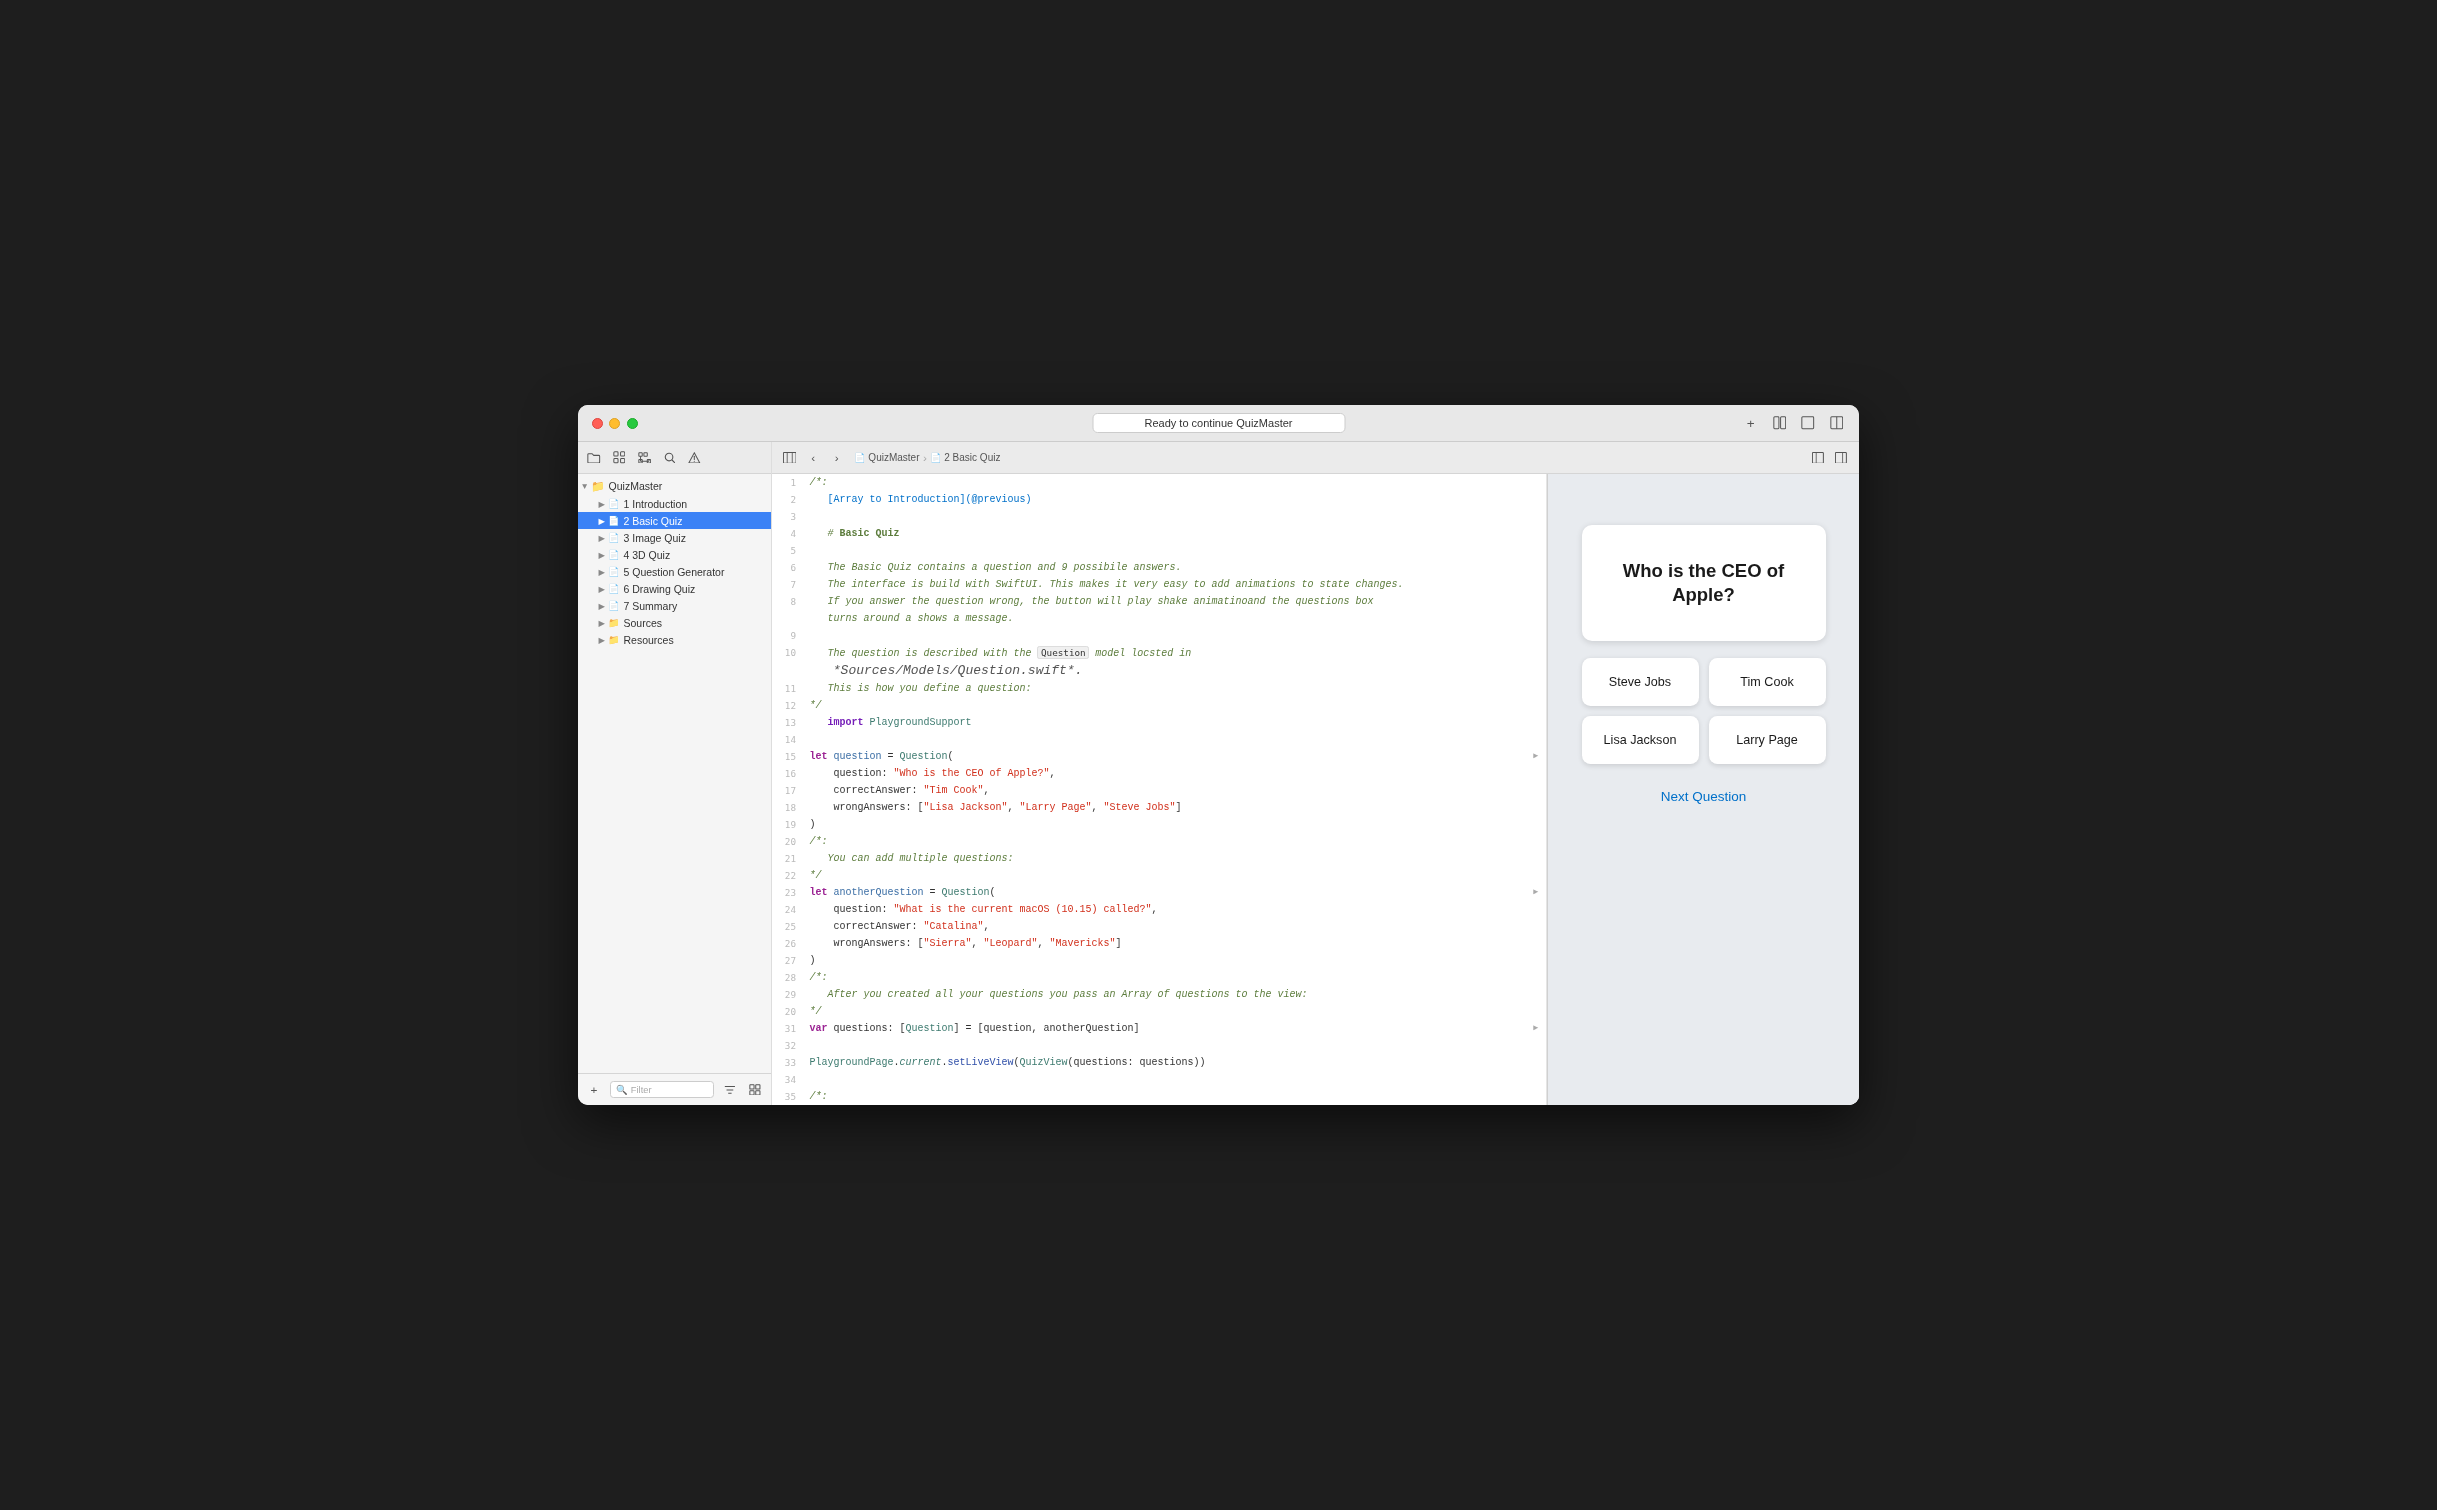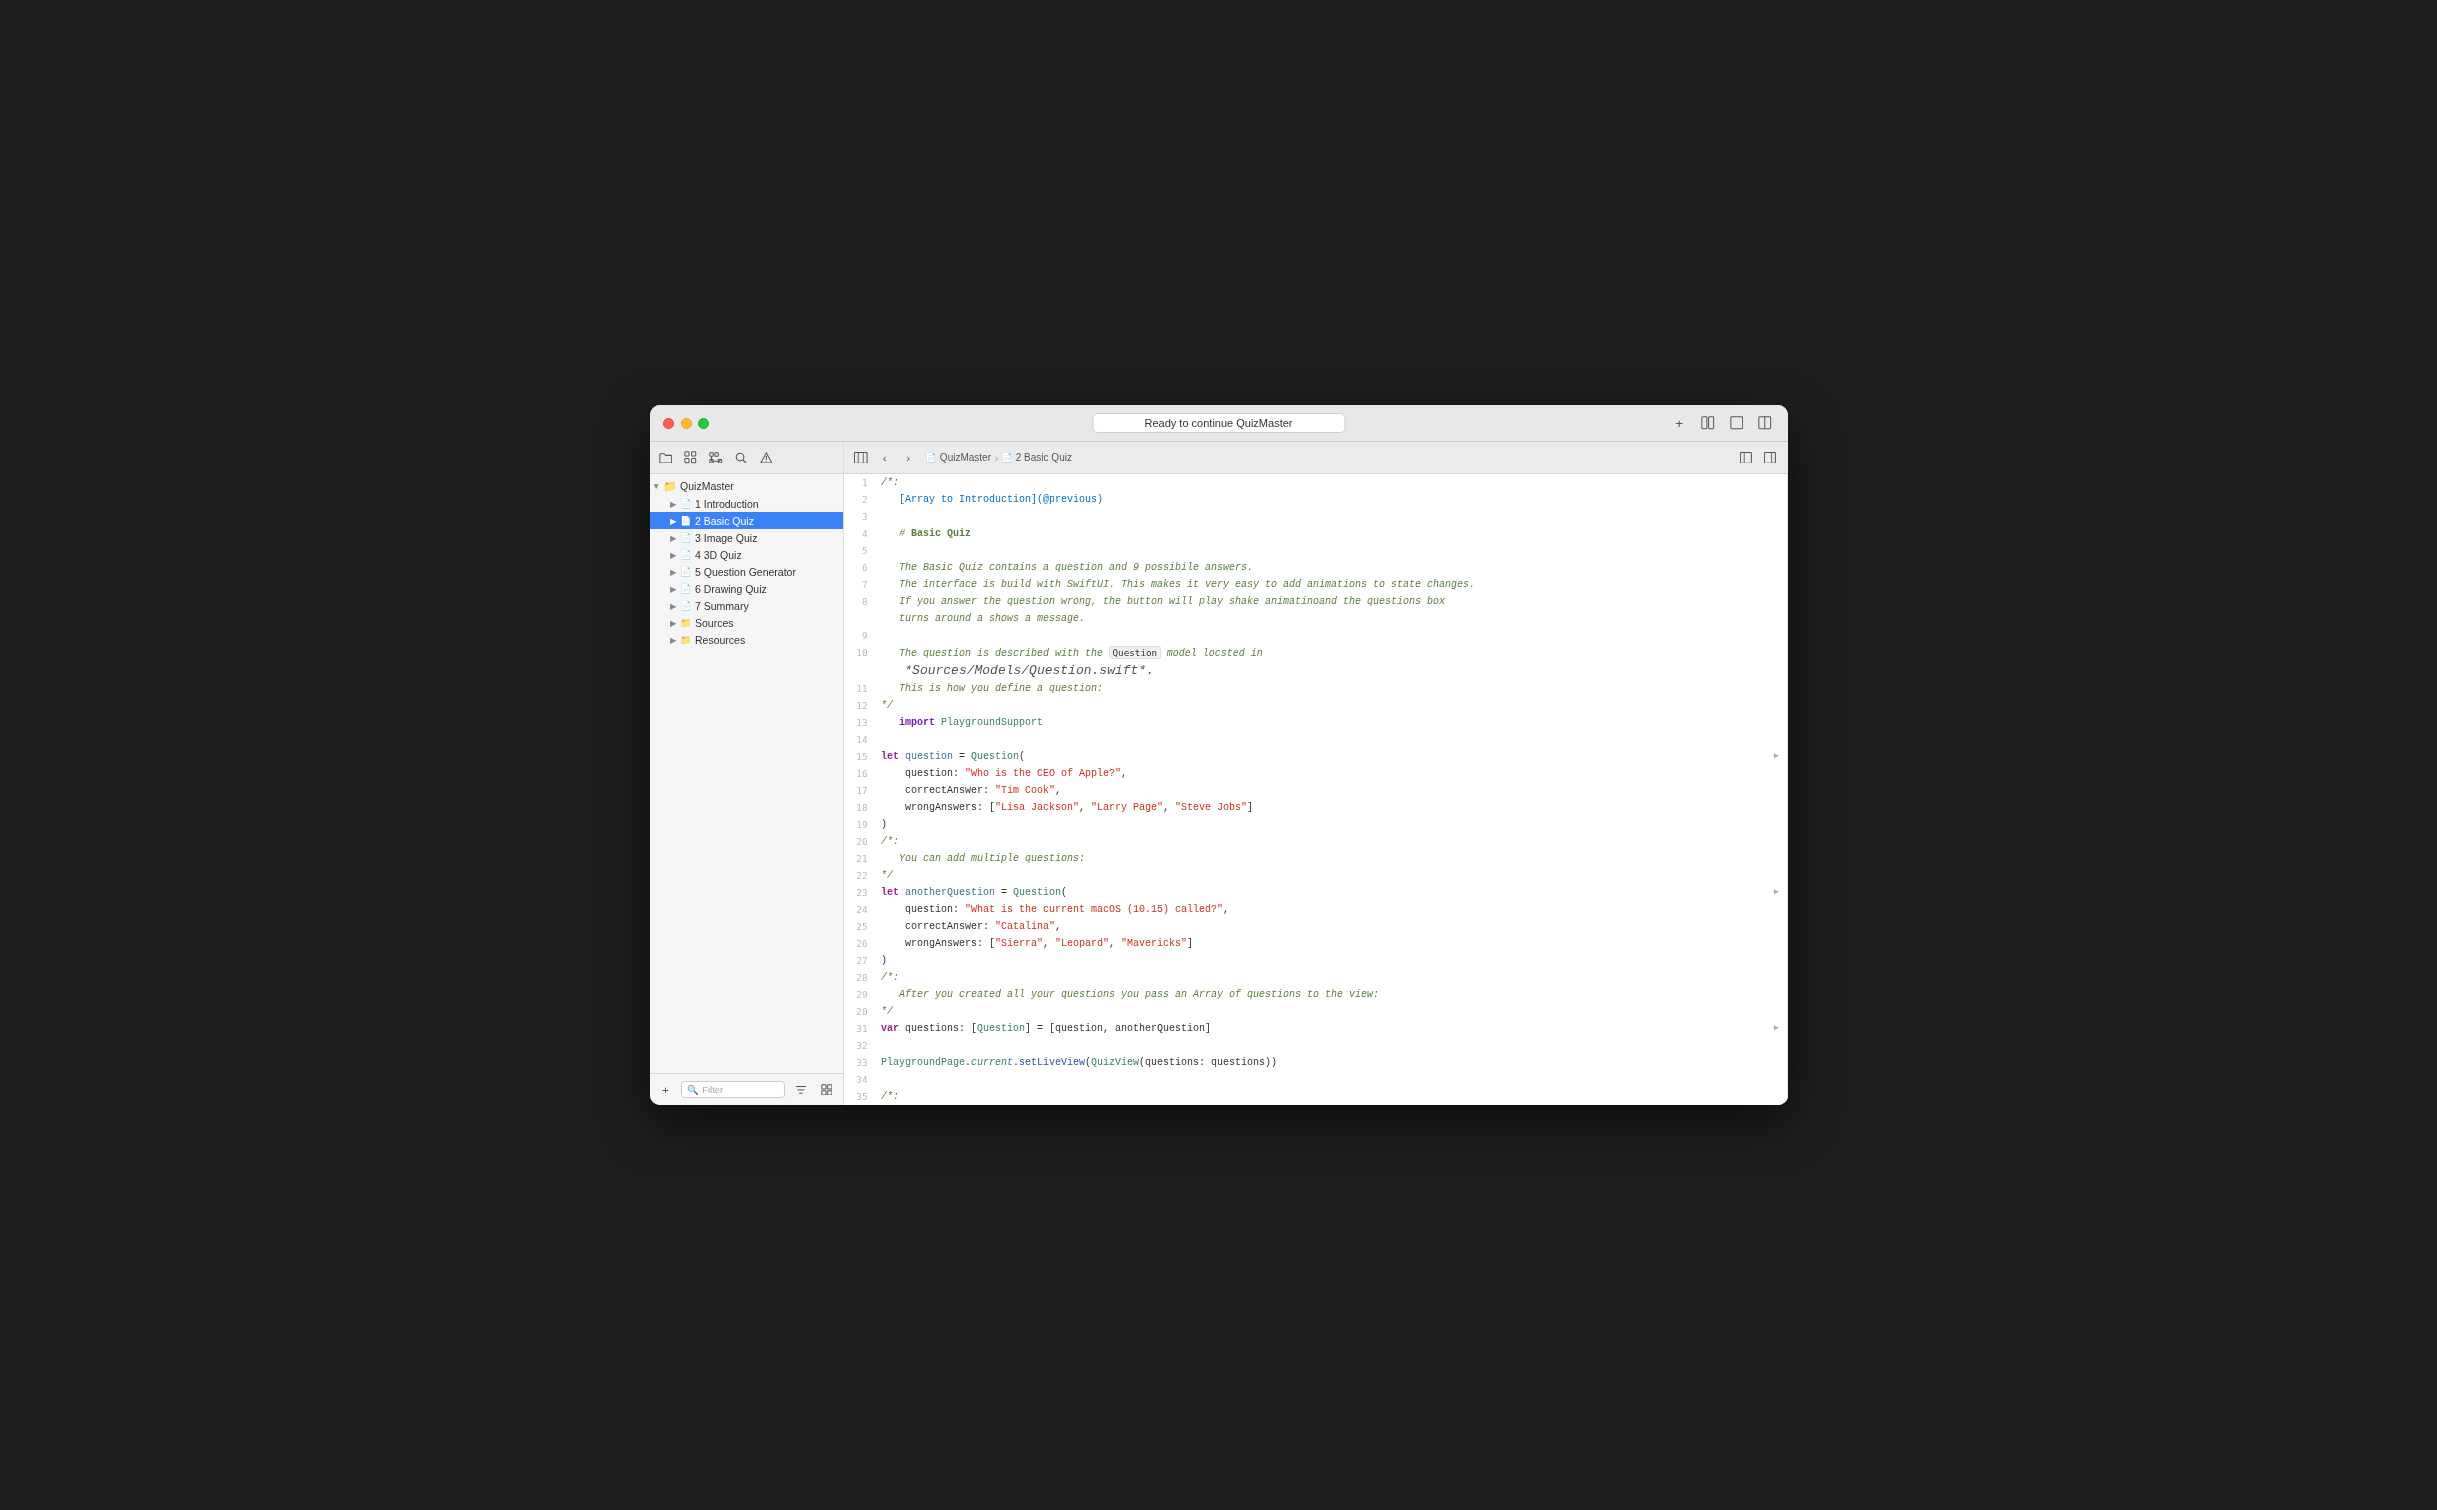--- a/index.html
+++ b/index.html
@@ -5,21 +5,21 @@
     * { box-sizing: border-box; margin: 0; padding: 0; }
     body {
       background: #1e1e1e;
       display: flex;
       justify-content: center;
       align-items: center;
       min-height: 100vh;
       font-family: -apple-system, BlinkMacSystemFont, "SF Pro Text", "Helvetica Neue", sans-serif;
     }
     .window {
-      width: 1138px;
+      width: 1281px;
       height: 700px;
       background: #f0f0f0;
       border-radius: 10px;
       box-shadow: 0 17px 51px rgba(0,0,0,0.6);
       overflow: hidden;
       display: flex;
       flex-direction: column;
     }
     
     .titlebar {
@@ -732,17 +732,34 @@
             <span class="line-content comment">/*:</span>
           </div>
 
           <div class="code-line">
             <span class="line-num">36</span>
             <span class="line-content comment">   Run the code to see it in action.</span>
           </div>
 
         </div>
 
+        <div class="preview-panel">
+          <div style="width:100%; display:flex; justify-content:flex-end; margin-bottom:0px;">
+          </div>
+
+          <div class="quiz-question-card">
+            <span>Who is the CEO of Apple?</span>
+          </div>
+
+          <div class="quiz-answers">
+            <button class="quiz-answer-btn">Steve Jobs</button>
+            <button class="quiz-answer-btn">Tim Cook</button>
+            <button class="quiz-answer-btn">Lisa Jackson</button>
+            <button class="quiz-answer-btn">Larry Page</button>
+          </div>
+
+          <button class="quiz-next-btn">Next Question</button>
+        </div>
       </div>
     </div>
   </div>
 </div>
 
 
 </body></html>

